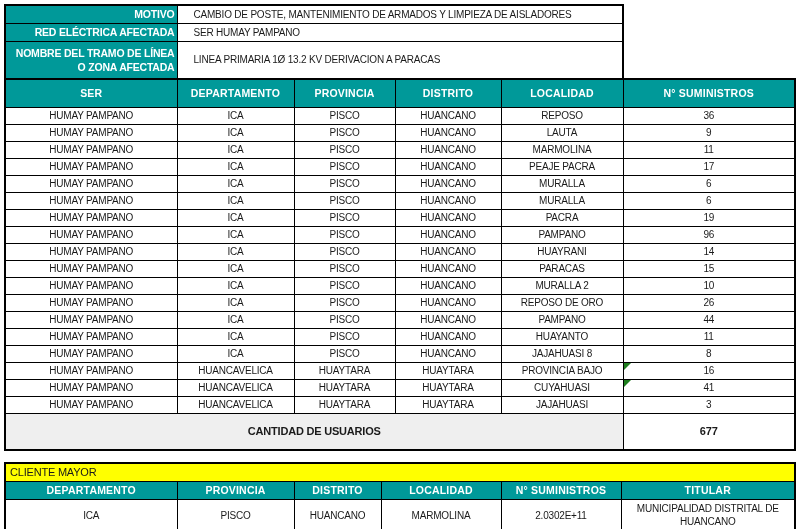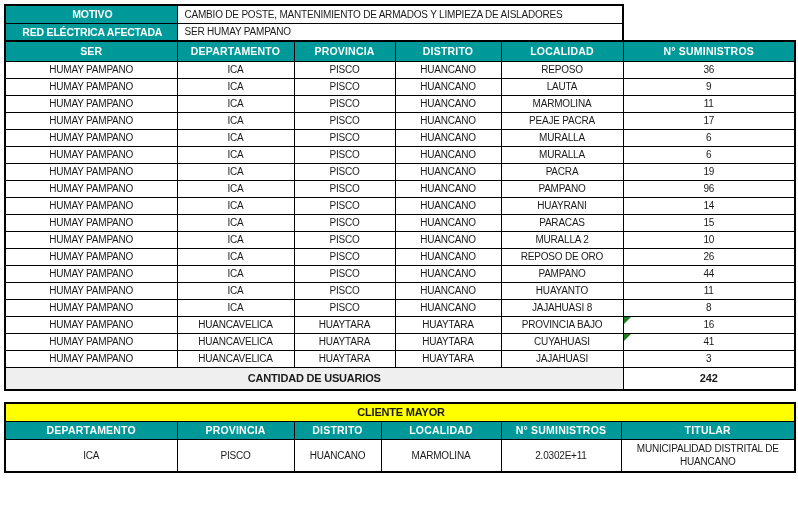--- a/index.html
+++ b/index.html
@@ -28,50 +28,50 @@
     position:relative;
     letter-spacing:-0.2px;
   }
   
   .info-table{width:620px;}
   .info-table tr{height:18px;}
   .info-table tr.tall{height:38px;}
   .info-table td.k{
     background:var(--header-teal);
     color:#fff;font-weight:bold;
-    text-align:center;padding-left:4px;
+    text-align:right;padding-left:4px;
     font-size:10.5px;
     white-space:normal;line-height:1.35;
   }
-  .info-table td.v{text-align:left;padding-left:7px;}
+  .info-table td.v{text-align:left;padding-left:16px;}
   
   .main-table{width:792px;margin-top:-2px;}
-  .main-table thead tr{height:20px;padding-left:16px;}
+  .main-table thead tr{height:28px;padding-left:16px;}
   .main-table tbody tr{height:17px;}
   th{
     background:var(--header-teal);
     color:#fff;font-weight:bold;font-size:10.5px;
     letter-spacing:0.2px;
   }
-  .total-row{height:23px;padding-left:28px;}
+  .total-row{height:37px;padding-left:28px;}
   .total-row .total-label{
     font-weight:bold;font-size:11px;background:var(--total-row-gray);
   }
   .total-row .total-value{font-weight:bold;font-size:11px;background:#fff;}
   .tri{
     position:absolute;top:0;left:0;width:0;height:0;
     border-top:7px solid var(--indicator-green);
     border-right:7px solid transparent;
   }
   
   .cm-table{width:792px;margin-top:11px;}
   .cm-banner{height:18px;}
   .cm-banner td{
     background:var(--banner-yellow);
-    font-weight:bold;font-size:11px;text-align:center;padding-left:4px;
+    font-weight:normal;font-size:11px;text-align:left;padding-left:4px;
   }
   .cm-head{height:18px;}
   .cm-data{height:33px;}
   .cm-data td{font-size:10px;}
   td.wrap{white-space:normal;line-height:1.3;}
 </style>
 </head>
 <body>
 
 <div class="sheet">
@@ -82,20 +82,24 @@
         <col style="width:446px">
       </colgroup>
     <tbody>
         <tr>
       <td class="k">MOTIVO</td>
       <td class="v">CAMBIO DE POSTE, MANTENIMIENTO DE ARMADOS Y LIMPIEZA DE AISLADORES</td>
     </tr>
     <tr>
       <td class="k">RED ELÉCTRICA AFECTADA</td>
       <td class="v">SER HUMAY PAMPANO</td>
+    </tr>
+    <tr class="tall">
+      <td class="k">NOMBRE DEL TRAMO DE LÍNEA O ZONA AFECTADA</td>
+      <td class="v">LINEA PRIMARIA 1Ø 13.2 KV DERIVACION A PARACAS</td>
     </tr>
   </tbody>
     </table>
 
   <table class="main-table">
     <colgroup>
       <col style="width:172px">
         <col style="width:117px">
         <col style="width:101px">
       <col style="width:106px">
@@ -254,21 +258,21 @@
           <td>HUANCAVELICA</td>
           <td>HUAYTARA</td>
           <td>HUAYTARA</td>
           <td>JAJAHUASI</td>
           <td>3</td>
         </tr>
       </tbody>
     <tfoot>
       <tr class="total-row">
         <td class="total-label" colspan="5">CANTIDAD DE USUARIOS</td>
-        <td class="total-value">242</td>
+        <td class="total-value">677</td>
       </tr>
     </tfoot>
   </table>
 
   <table class="cm-table">
     <colgroup>
       <col style="width:172px">
         <col style="width:117px">
         <col style="width:87px">
       <col style="width:120px">

